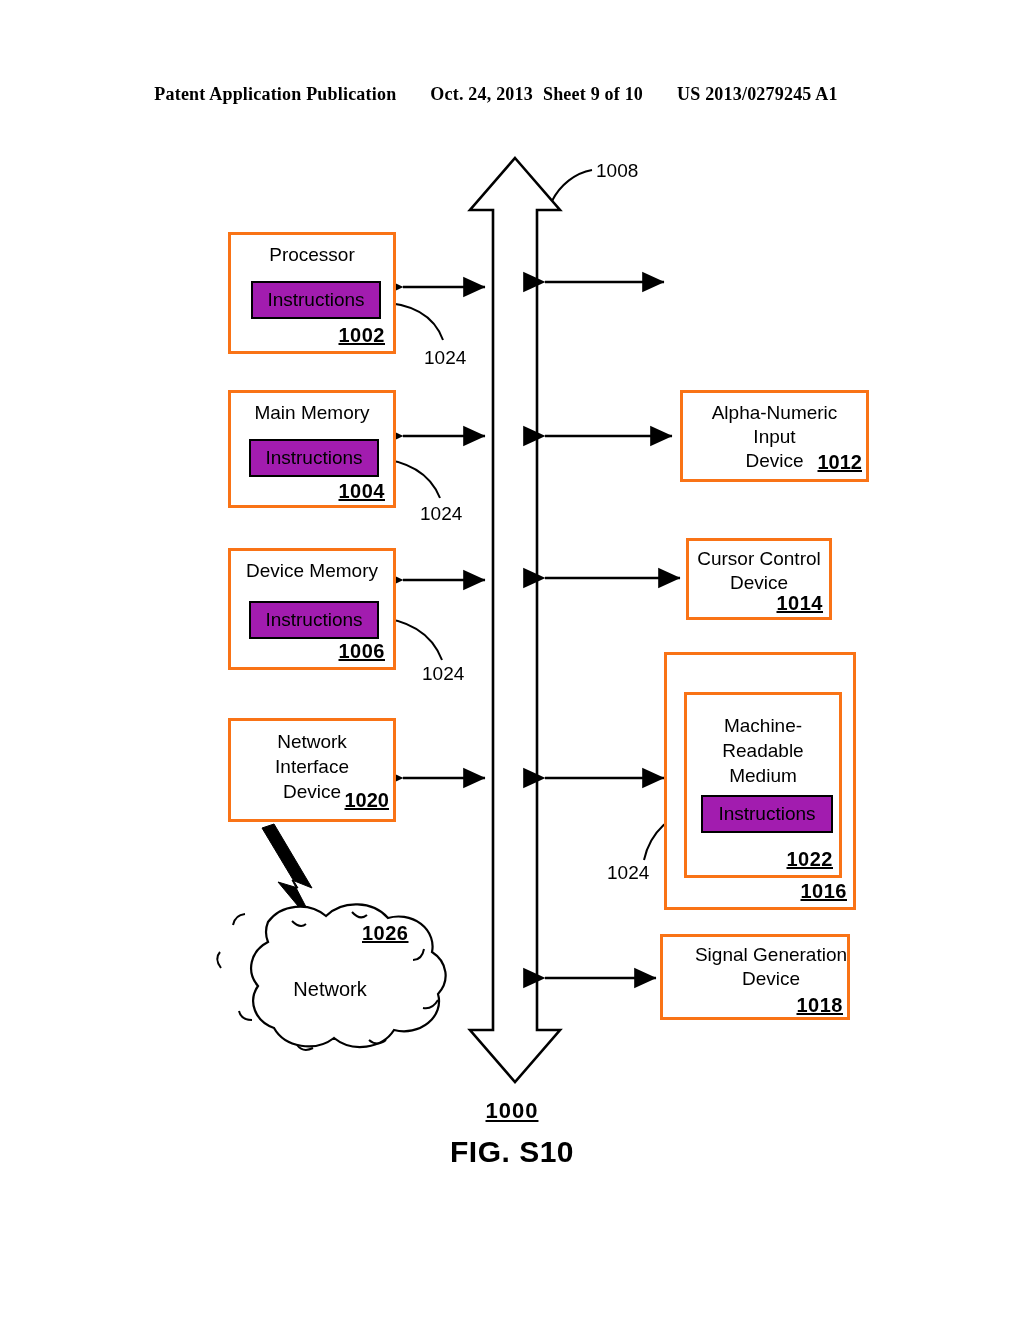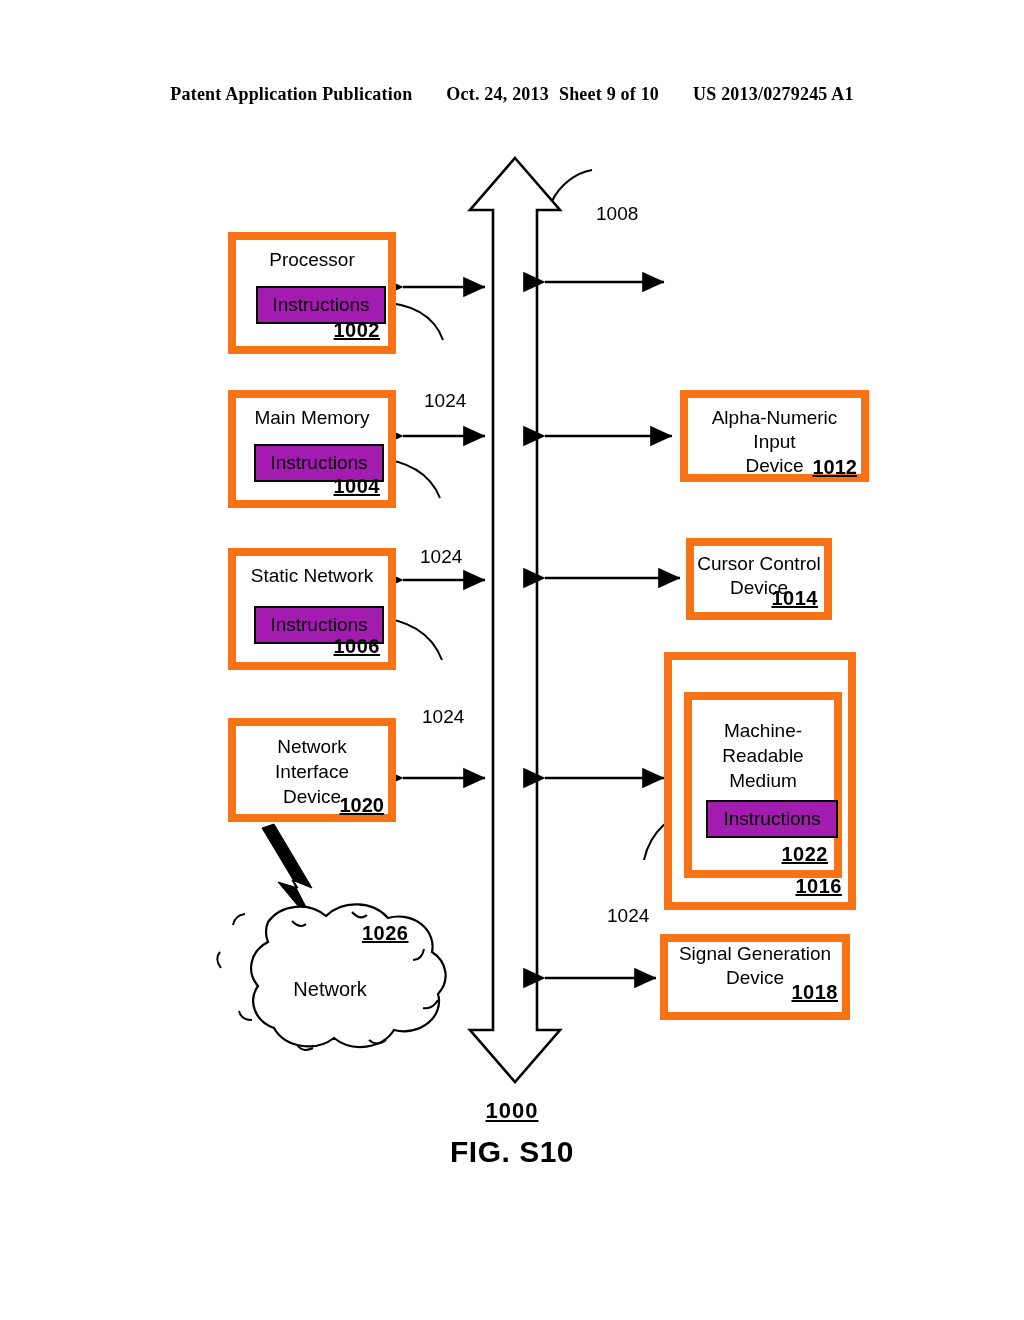--- a/index.html
+++ b/index.html
@@ -23,21 +23,20 @@
     top: 84px;
     width: 992px;
     display: flex;
     justify-content: center;
     align-items: baseline;
     font-family: "Liberation Serif", serif;
     font-weight: bold;
     font-size: 18px;
     letter-spacing: 0.2px;
     white-space: nowrap;
-    padding-left: 16px;
   }
   #page-header .hdr-seg { display: inline-block; }
   #page-header .gap-lg { width: 34px; display: inline-block; }
   #page-header .gap-sm { width: 10px; display: inline-block; }
 
   
   #figure {
     position: absolute;
     left: 0;
     top: 0;
@@ -49,21 +48,21 @@
     left: 0;
     top: 0;
     width: 1024px;
     height: 1320px;
     pointer-events: none;
   }
 
   
   .blk {
     position: absolute;
-    border: 8px solid #f97316;
+    border: 3px solid #f97316;
     background: #fff;
     box-sizing: border-box;
   }
   .blk-title {
     position: absolute;
     left: 0;
     width: 100%;
     text-align: center;
     font-size: 19px;
     line-height: 24px;
@@ -74,21 +73,20 @@
     font-size: 20px;
     font-weight: bold;
     text-decoration: underline;
     letter-spacing: 0.5px;
   }
   .ref-plain {
     position: absolute;
     font-size: 19px;
     font-weight: normal;
     text-decoration: none;
-    margin-top: 43px;
   }
   .inner-box {
     position: absolute;
     border: 2px solid #000;
     background: #a21caf;
     box-sizing: border-box;
     display: flex;
     align-items: center;
     justify-content: center;
     font-size: 19px;
@@ -220,21 +218,21 @@
   <div class="blk" style="left:228px; top:390px; width:168px; height:118px;">
     <div class="blk-title" style="top:8px;">Main Memory</div>
     <div class="inner-box" style="left:18px; top:46px; width:130px; height:38px;">
       <span>Instructions</span>
     </div>
     <div class="ref" style="right:8px; bottom:2px;">1004</div>
   </div>
   <div class="ref-plain" style="left:420px; top:503px;">1024</div>
 
   <div class="blk" style="left:228px; top:548px; width:168px; height:122px;">
-    <div class="blk-title" style="top:8px;">Static Network</div>
+    <div class="blk-title" style="top:8px;">Device Memory</div>
     <div class="inner-box" style="left:18px; top:50px; width:130px; height:38px;">
       <span>Instructions</span>
     </div>
     <div class="ref" style="right:8px; bottom:4px;">1006</div>
   </div>
   <div class="ref-plain" style="left:422px; top:663px;">1024</div>
 
   <div class="blk" style="left:228px; top:718px; width:168px; height:104px;">
     <div class="blk-title" style="top:8px; line-height:25px;">Network
 Interface
@@ -268,21 +266,21 @@
 Readable
 Medium</div>
     <div class="inner-box" style="left:14px; top:100px; width:132px; height:38px;">
       <span>Instructions</span>
     </div>
     <div class="ref" style="right:6px; bottom:4px;">1022</div>
   </div>
   <div class="ref-plain" style="left:607px; top:862px;">1024</div>
 
   <div class="blk" style="left:660px; top:934px; width:190px; height:86px;">
-    <div class="blk-title" style="top:0;">Signal Generation
-Device</div>
-    <div class="ref" style="right:4px; bottom:8px;">1018</div>
+    <div class="blk-title" style="top:6px;padding-left:16px;">Signal Generation
+Device</div>
+    <div class="ref" style="right:4px; bottom:0;">1018</div>
   </div>
 
   <div class="caption-num" style="left:412px; top:1098px; width:200px;">1000</div>
   <div class="caption-fig" style="left:382px; top:1135px; width:260px;">FIG. S10</div>
 
 </div>
 
 </body></html>

